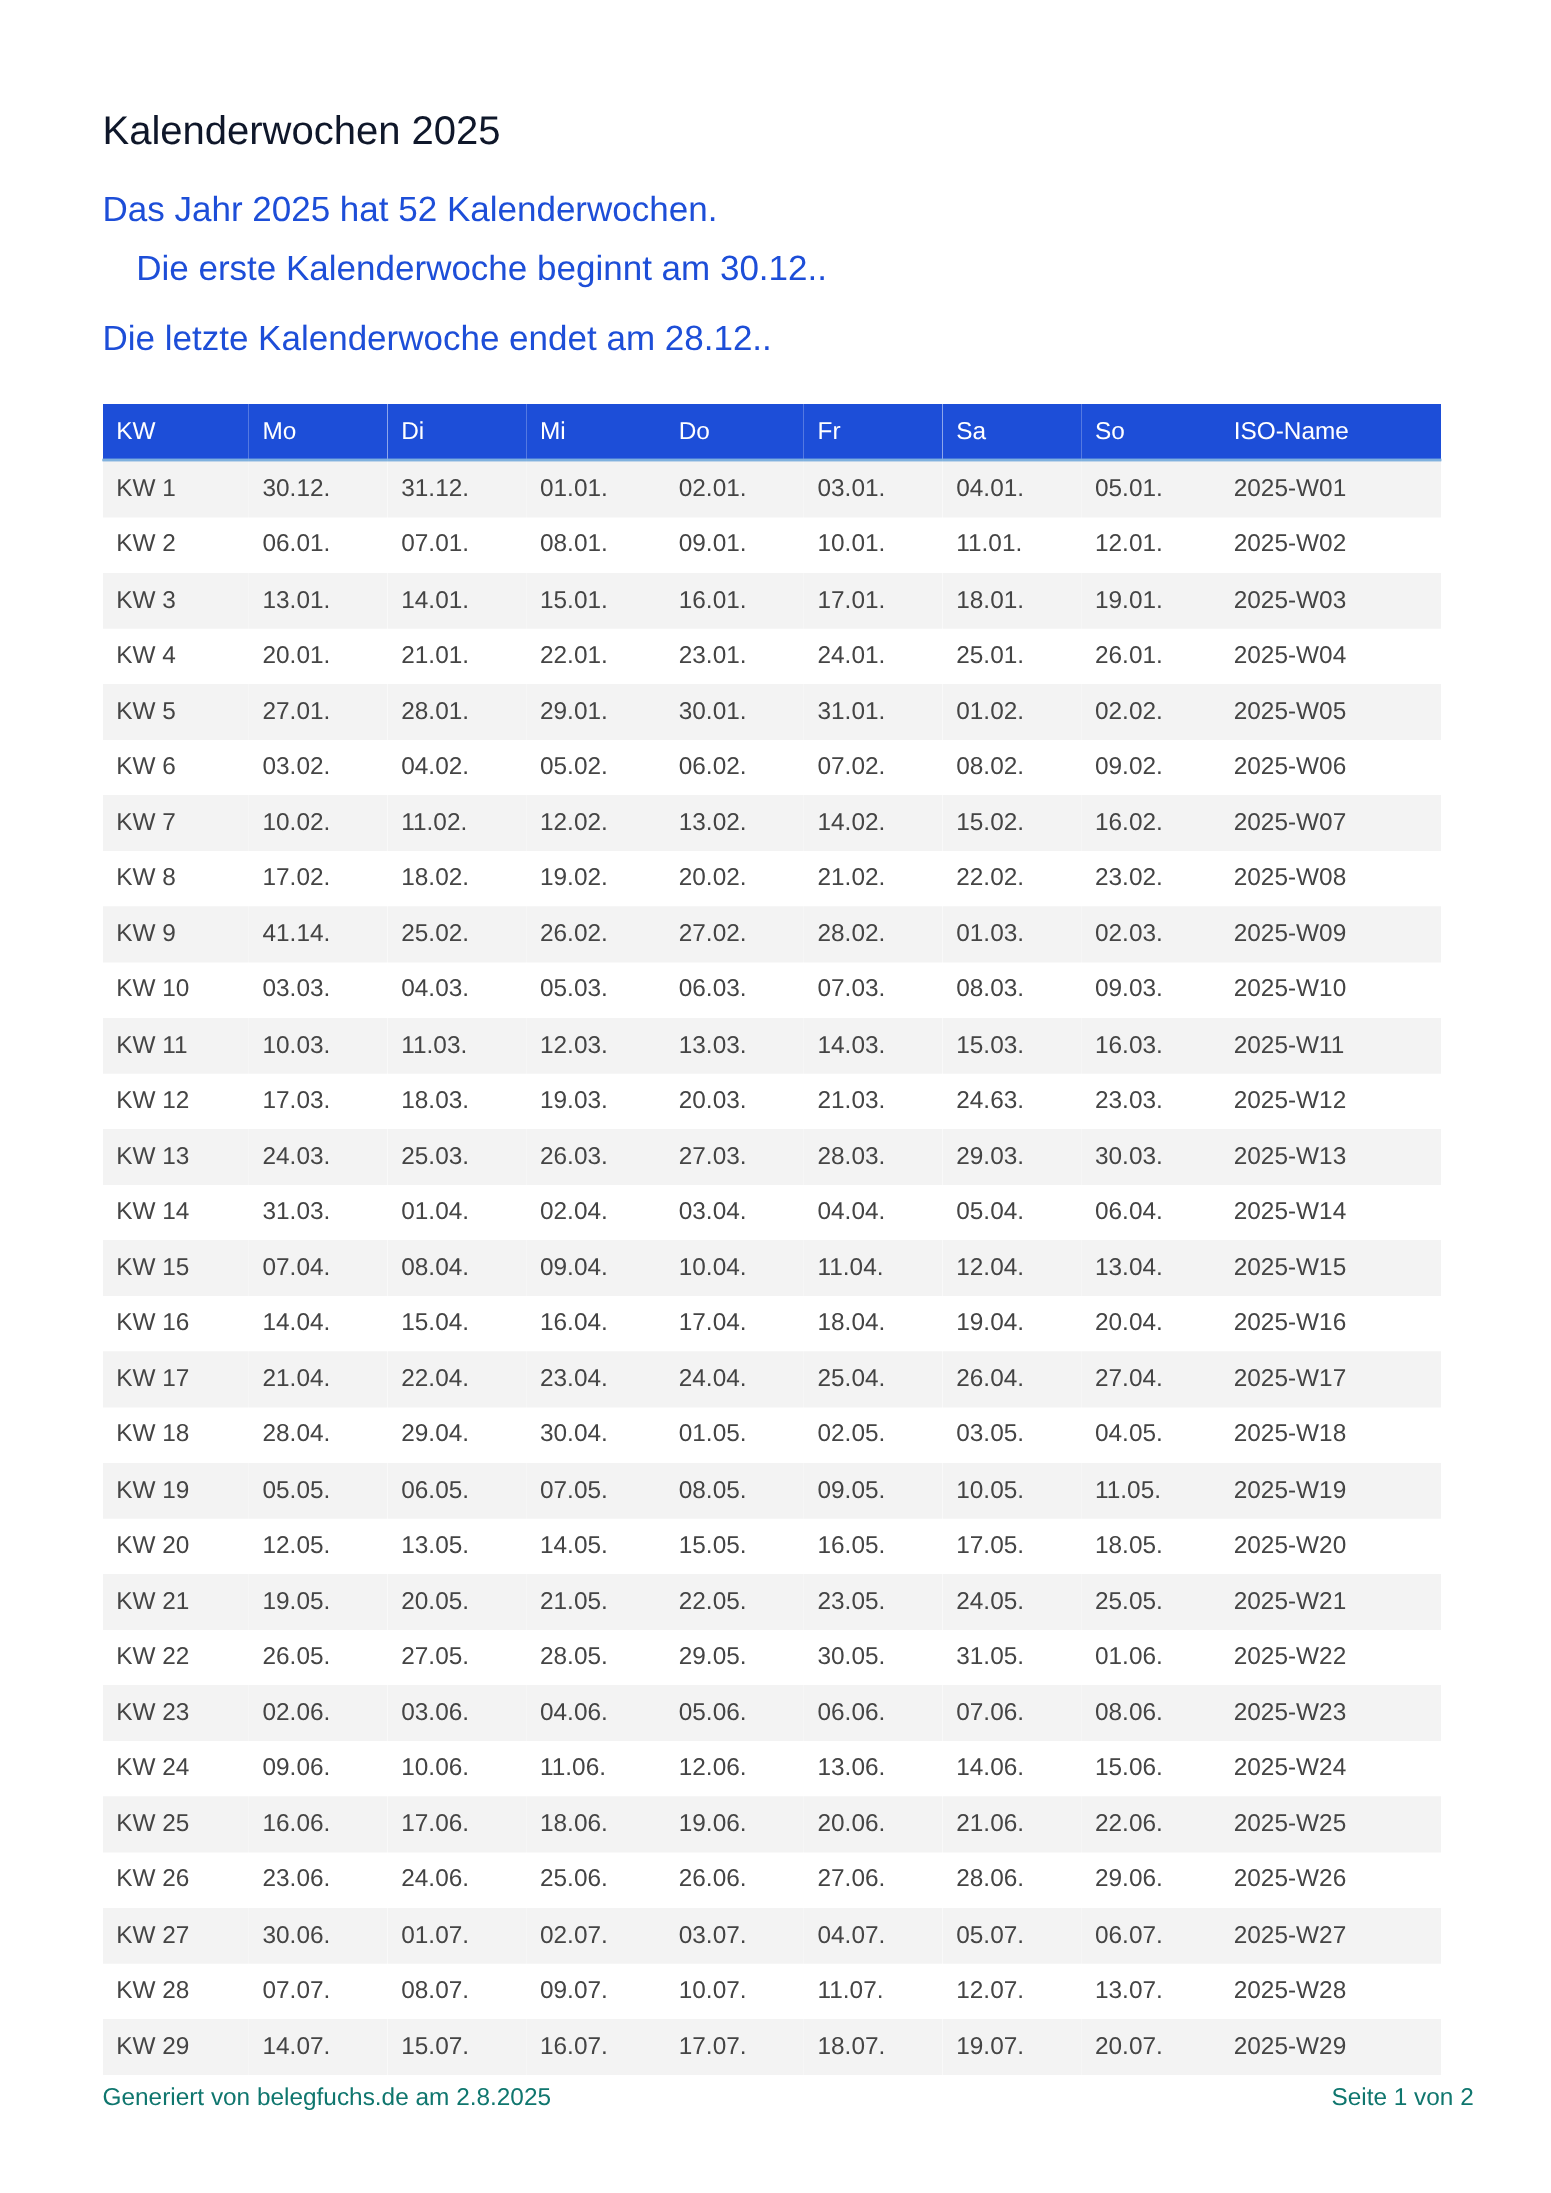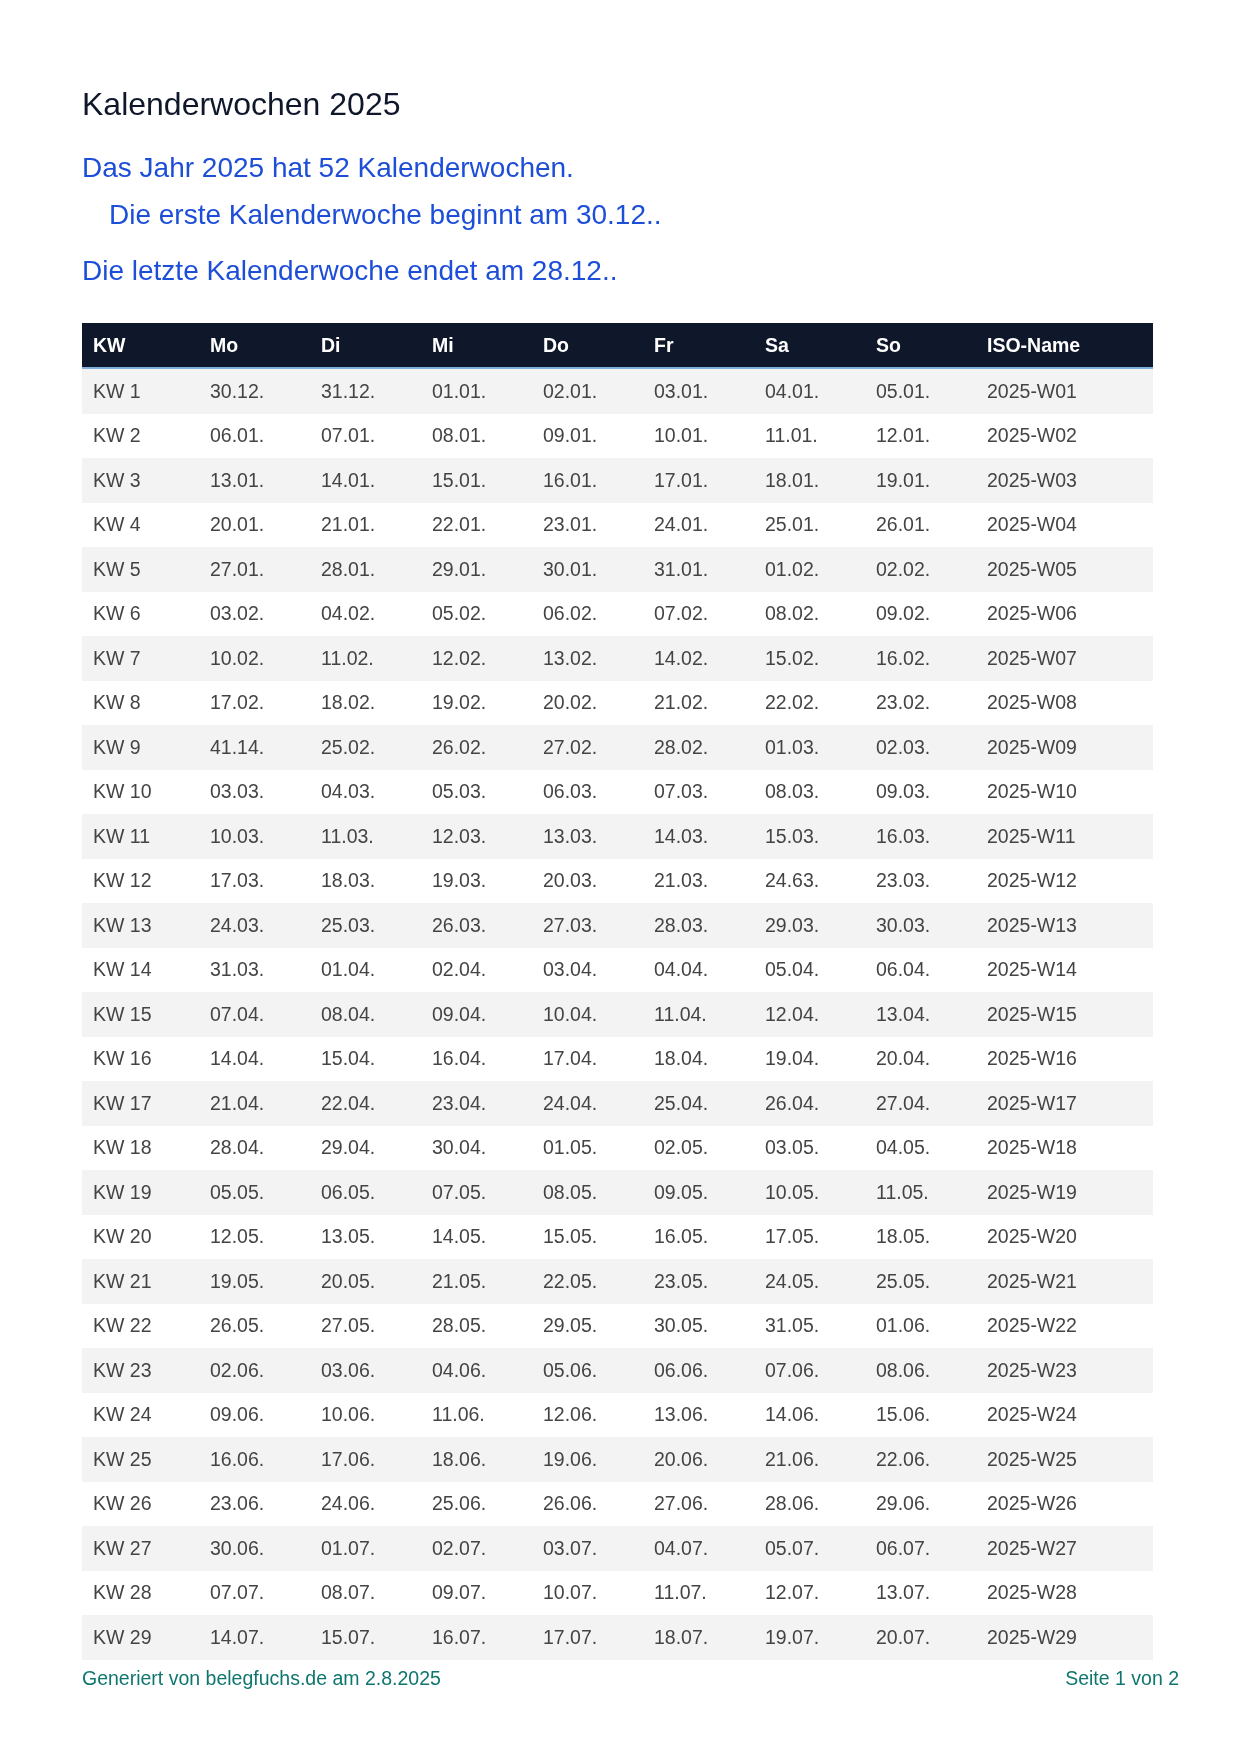--- a/index.html
+++ b/index.html
@@ -2,21 +2,21 @@
 <html><head>
 <meta charset="utf-8">
 <style>
   html, body { margin:0; padding:0; background:#ffffff; }
   body { width:1241px; height:1754px; position:relative; font-family:"Liberation Sans", sans-serif; color:#000; overflow:hidden; }
   .title { position:absolute; left:82px; top:84px; font-size:32px; font-weight:normal; margin:0; line-height:40px; color:#0f172a; }
   .intro { position:absolute; left:82px; font-size:28px; line-height:28px; margin:0; color:#1d4ed8; }
   .intro.l1 { top:154px; } .intro.l2 { top:201px;margin-left:27px; } .intro.l3 { top:245px;margin-top:12px; }
   table { position:absolute; left:82px; top:323px; width:1071px; border-collapse:collapse; table-layout:fixed; }
   th, td { text-align:left; padding:0 0 0 11px; font-size:19.5px; white-space:nowrap; overflow:hidden; }
-  th { background:#0f172a; color:#ffffff; font-weight:bold; height:44px; border-bottom:2px solid #7fb1de; }
+  th { background:#1d4ed8; color:#ffffff; font-weight:normal; height:44px; border-bottom:2px solid #7fb1de; }
   td { color:#444444; height:44.5px; }
   tbody tr:nth-child(odd) td { background:#f3f3f3; }
   tbody tr:nth-child(even) td { background:#ffffff; }
   col.c-kw { width:117px; } col.c-d { width:111px; } col.c-iso { width:177px; }
   .footer { position:absolute; top:1666px; font-size:19.5px; color:#0f766e; line-height:24px; }
   .footer.left { left:82px; } .footer.right { right:62px; }
 </style>
 </head>
 <body>
 

